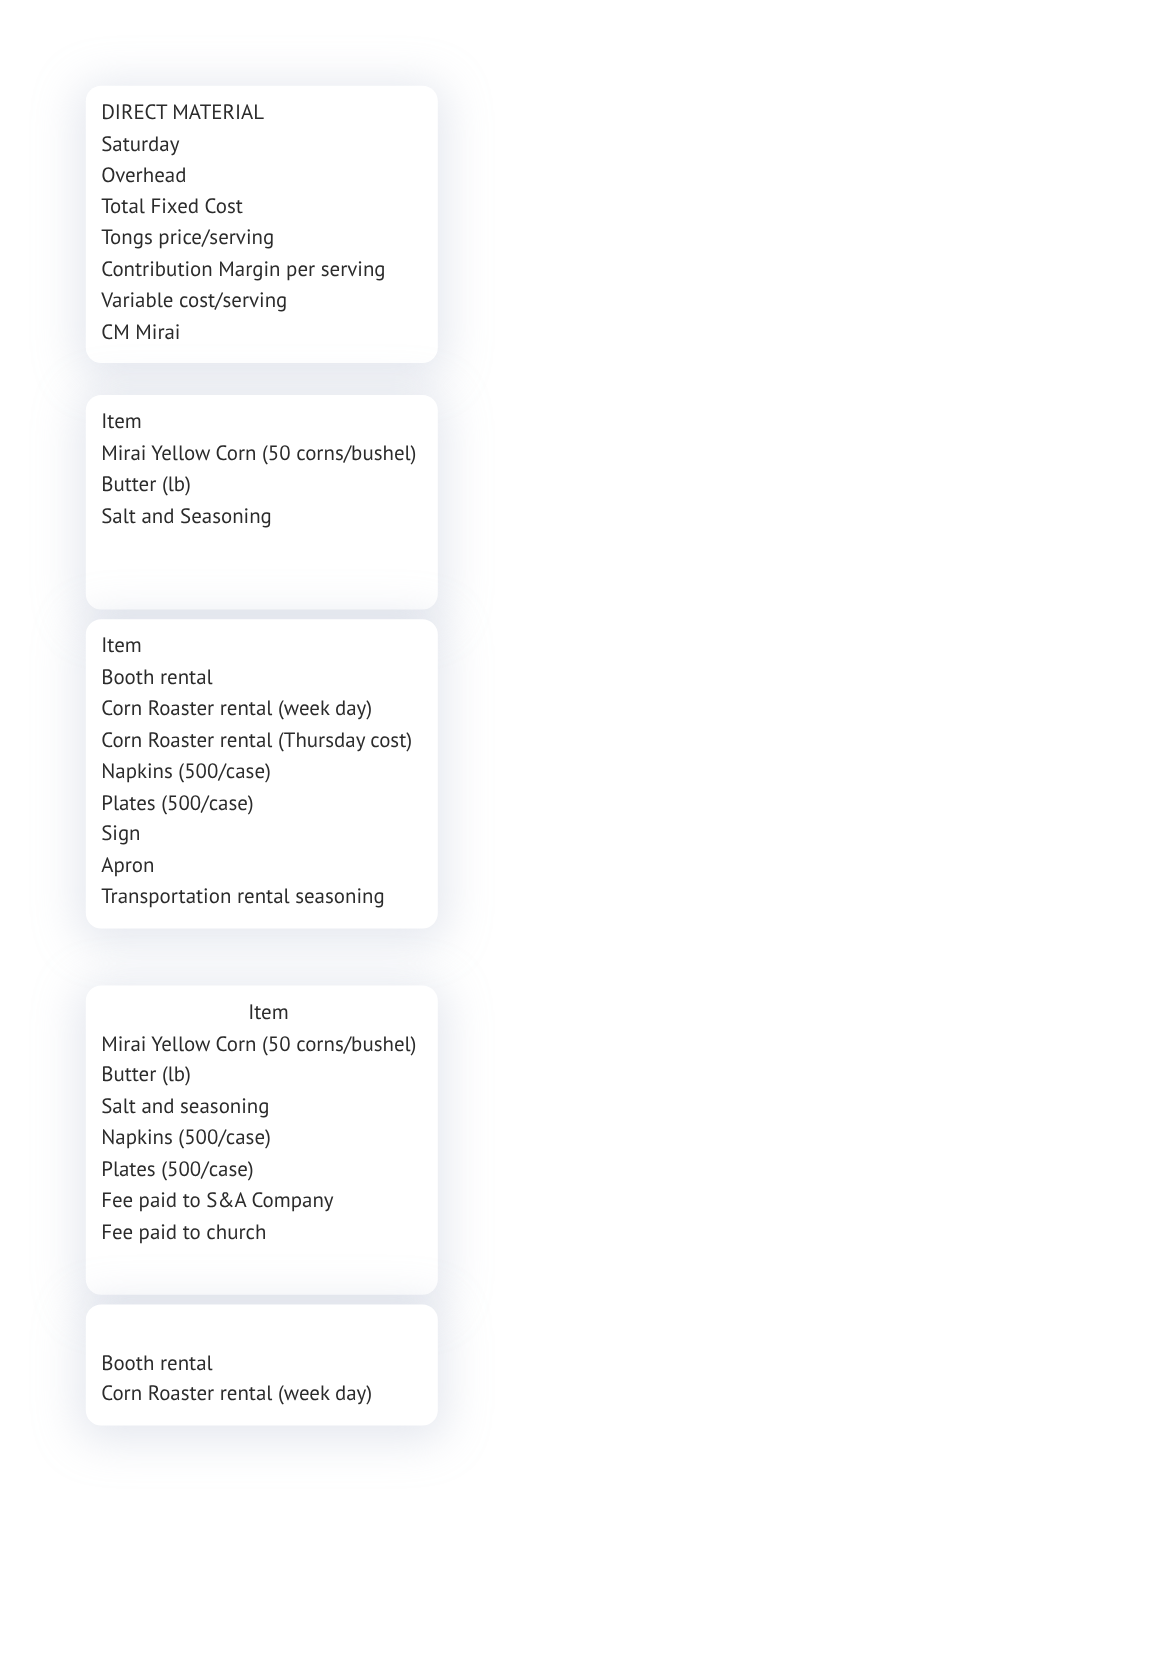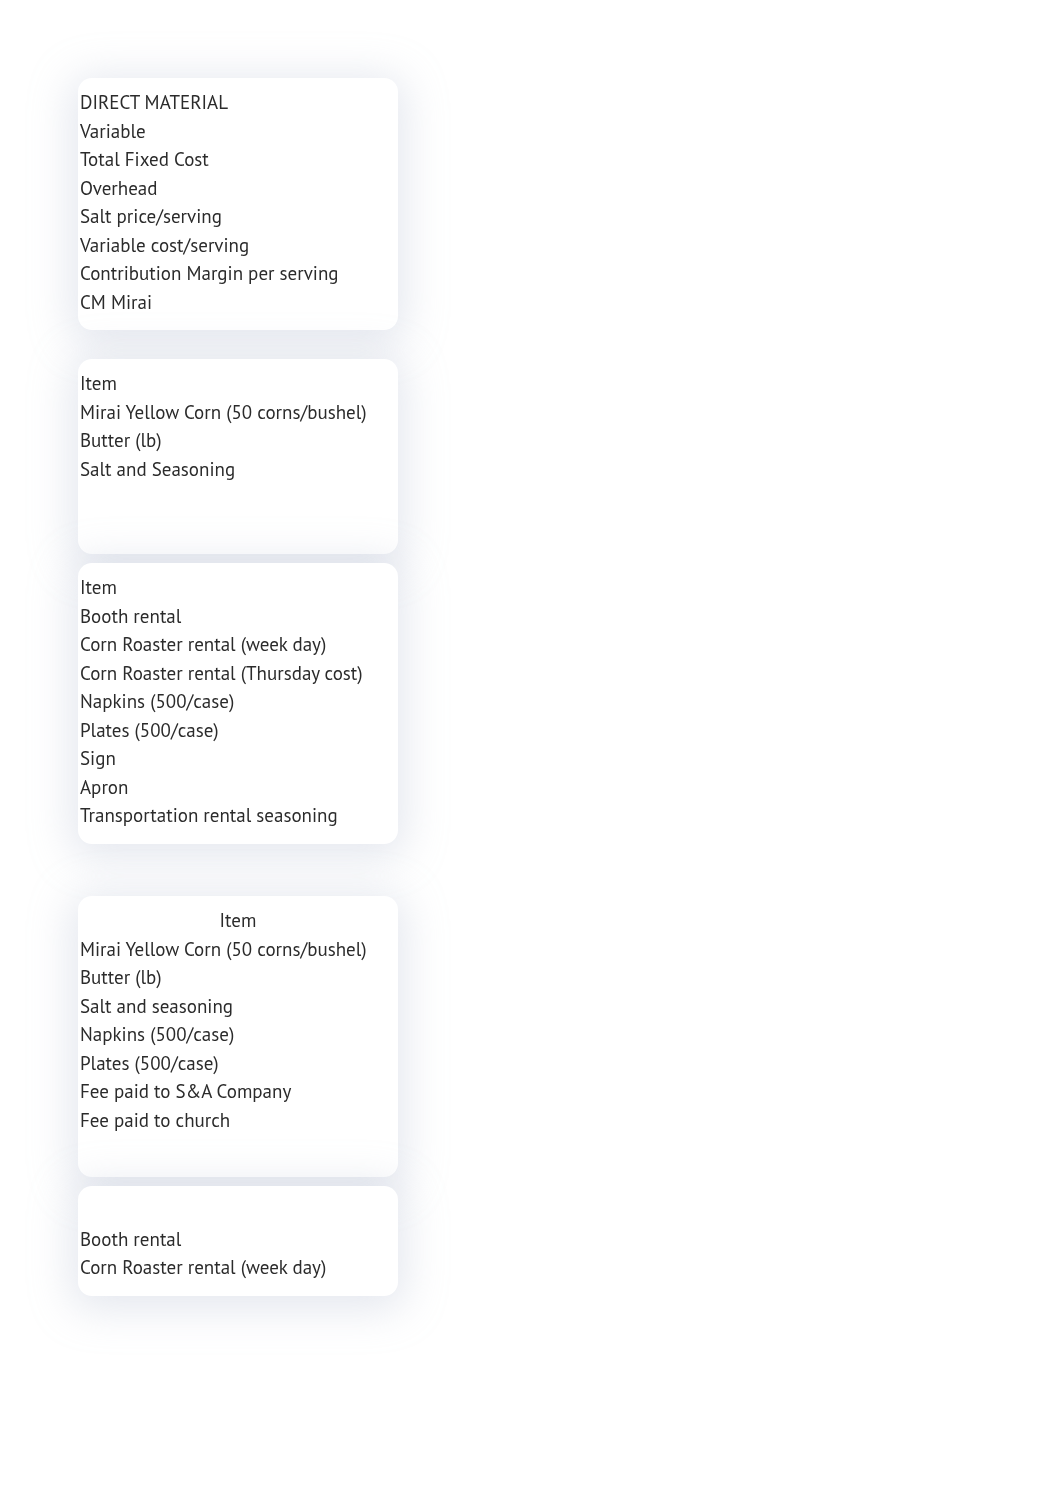--- a/index.html
+++ b/index.html
@@ -16,45 +16,45 @@
       height: 1506px;
       position: relative;
     }
     .block {
       position: absolute;
       left: 78px;
       width: 320px;
       background: #ffffff;
       border-radius: 14px;
       box-shadow: 0 6px 40px 8px rgba(180, 190, 210, 0.35);
-      padding: 10px 0 14px 0;
+      padding: 10px 0 14px 12px;
     }
     .row {
       padding: 0 2px;
       line-height: 28.5px;
       white-space: nowrap;
     }
     .row.centered {
       text-align: center;
     }
     .row.empty {
       height: 28.5px;
     }
   </style>
 </head>
 <body>
 
 <div class="block" style="top: 78px;">
   <div class="row">DIRECT MATERIAL</div>
-  <div class="row">Variable</div>
+  <div class="row">Saturday</div>
+  <div class="row">Overhead</div>
   <div class="row">Total Fixed Cost</div>
-  <div class="row">Overhead</div>
-  <div class="row">Salt price/serving</div>
+  <div class="row">Tongs price/serving</div>
+  <div class="row">Contribution Margin per serving</div>
   <div class="row">Variable cost/serving</div>
-  <div class="row">Contribution Margin per serving</div>
   <div class="row">CM Mirai</div>
 </div>
 
 <div class="block" style="top: 359px;">
   <div class="row">Item</div>
   <div class="row">Mirai Yellow Corn (50 corns/bushel)</div>
   <div class="row">Butter (lb)</div>
   <div class="row">Salt and Seasoning</div>
   <div class="row empty"></div>
   <div class="row empty"></div>

